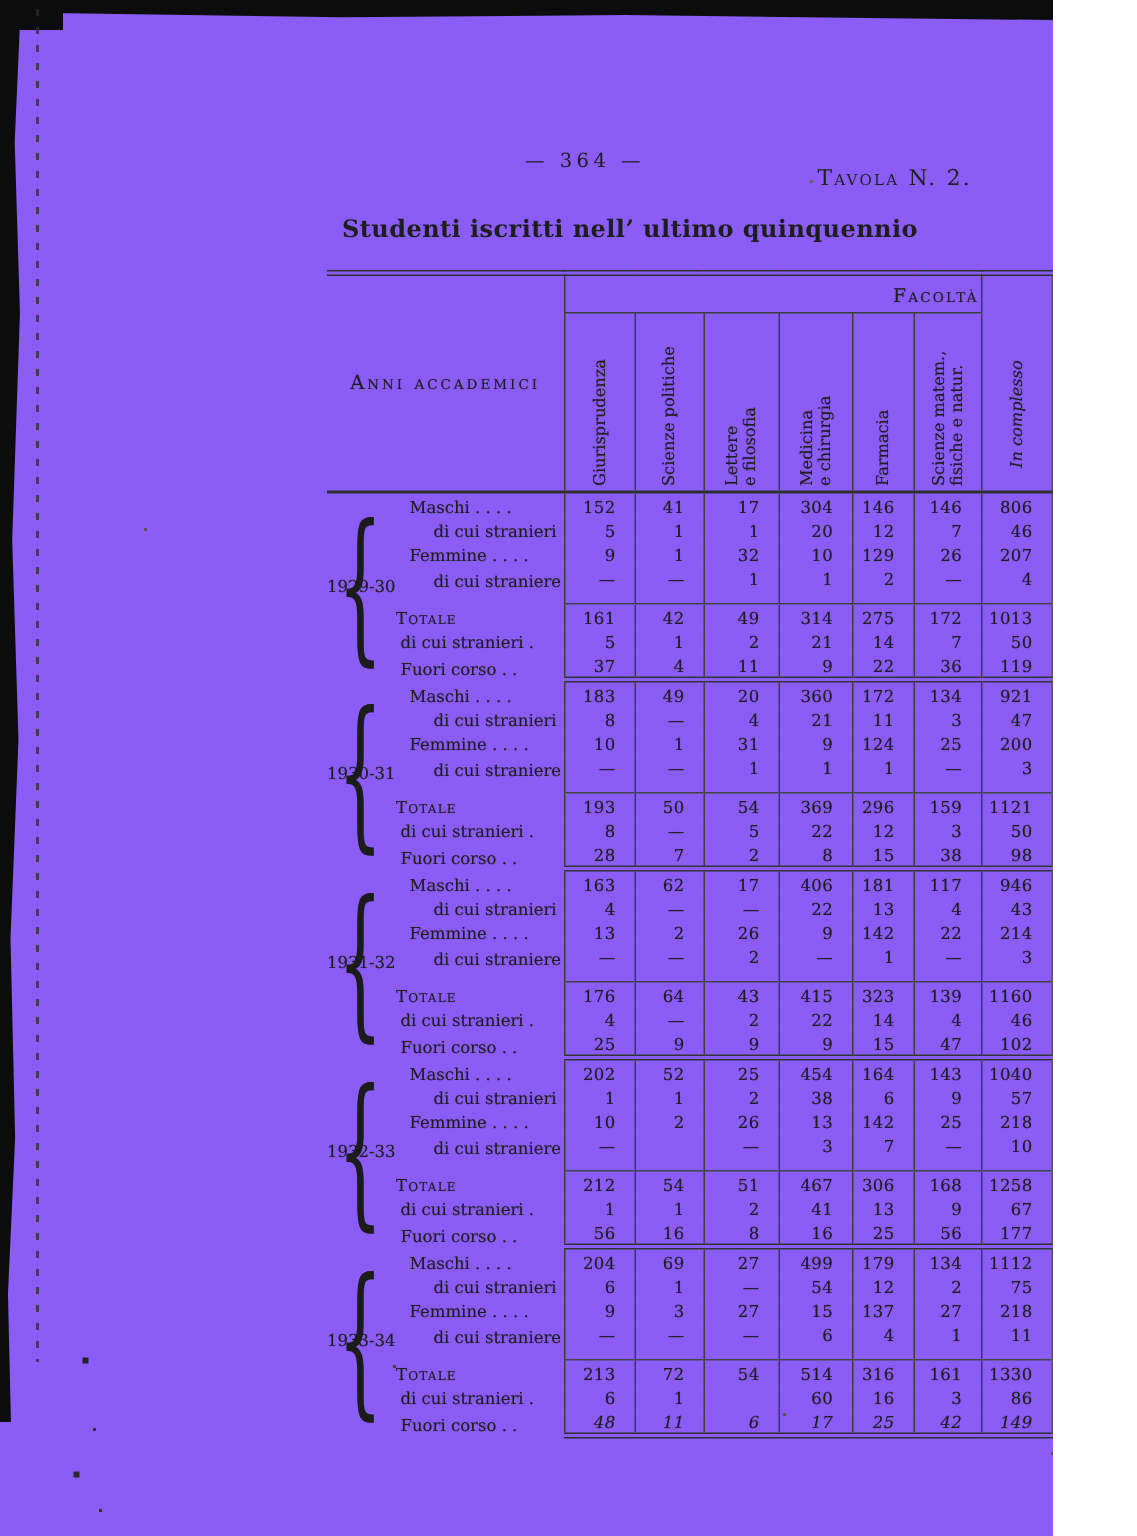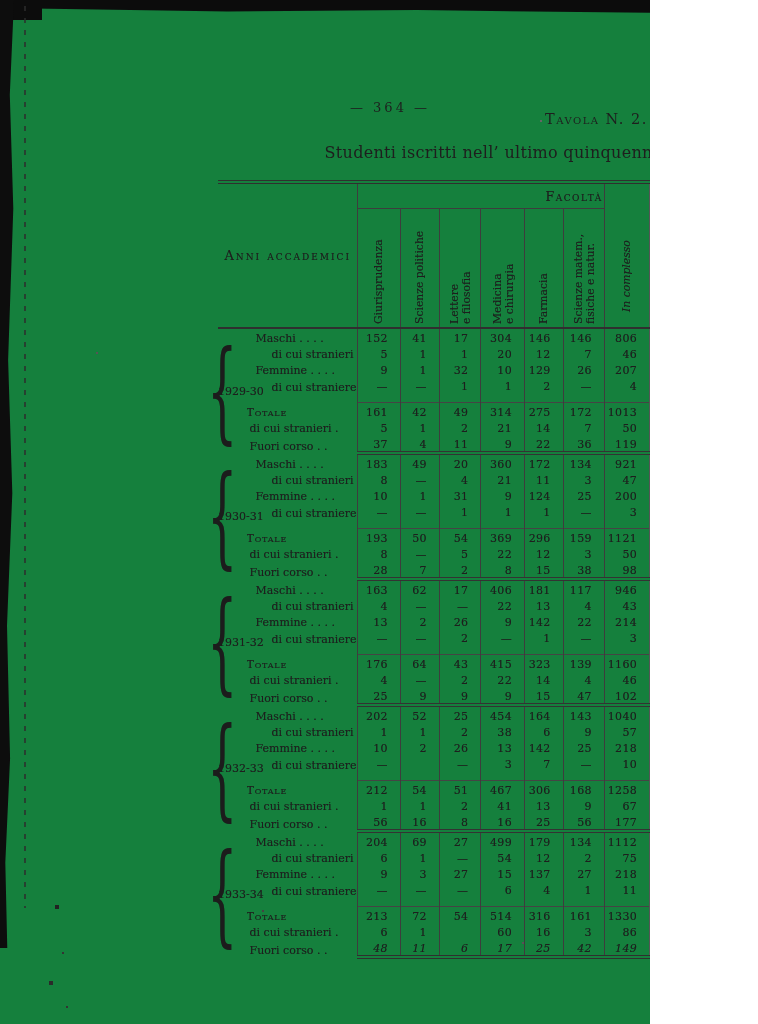--- a/index.html
+++ b/index.html
@@ -1,18 +1,18 @@
 <!DOCTYPE html>
 <html><head>
 <meta charset="utf-8">
 <style>
   html,body { margin:0; padding:0; }
   .page {
-    position: relative; width: 650px; height: 1024px;
-    background: #15803d; overflow: hidden;
+    position: relative; width: 702px; height: 1024px;
+    background: #8b5cf6; overflow: hidden;
     font-family: "DejaVu Serif", "Liberation Serif", serif;
     color: #1e1e1e;
   }
   
   .edge-top {
     position:absolute; left:0; top:0; width:758px; height:14px; background:#0c0c0c;
     clip-path: polygon(0 0, 100% 0, 100% 100%, 55% 72%, 30% 82%, 0 58%);
   }
   .edge-left {
     position:absolute; left:0; top:0; width:14px; height:948px; background:#0d0d0d;
@@ -32,22 +32,22 @@
   
   .page-number {
     position:absolute; left:328px; top:100px; width:124px; text-align:center;
     font-size:13px; letter-spacing:3px;
   }
   .tavola {
     position:absolute; left:545px; top:111px; width:156px; 
     font-size:14.5px; font-variant: small-caps; letter-spacing:1.5px;
   }
   .doc-title {
-    position:absolute; left:228px; top:143px; width:440px; text-align:right;
-    font-size:16px; font-weight:normal; letter-spacing:.3px; margin:0;
+    position:absolute; left:228px; top:143px; width:440px; text-align:left;
+    font-size:16px; font-weight:bold; letter-spacing:.3px; margin:0;
   }
   
   .tbl-wrap { position:absolute; left:218px; top:180px; }
   table.students {
     border-collapse: collapse; table-layout: fixed;
     border-top: 4px double #2f2f2f;
     text-shadow: 0 0 .5px rgba(25,25,25,.45);
   }
   th, td { margin:0; font-weight:normal; }
   .th-anni {

